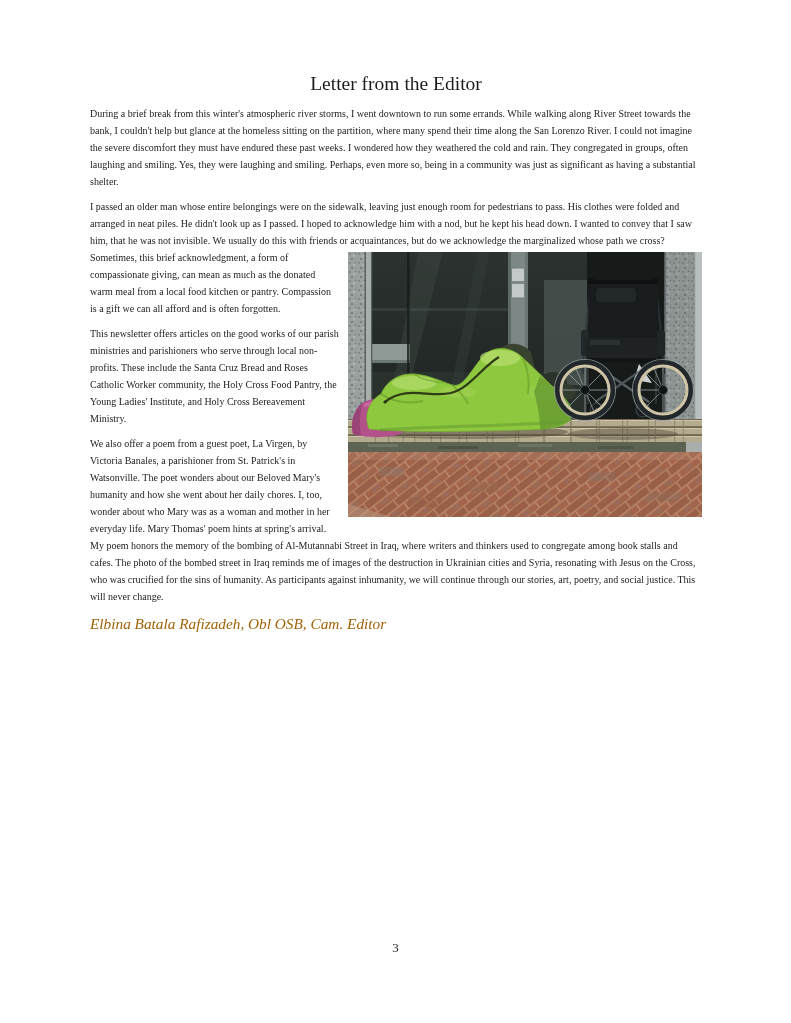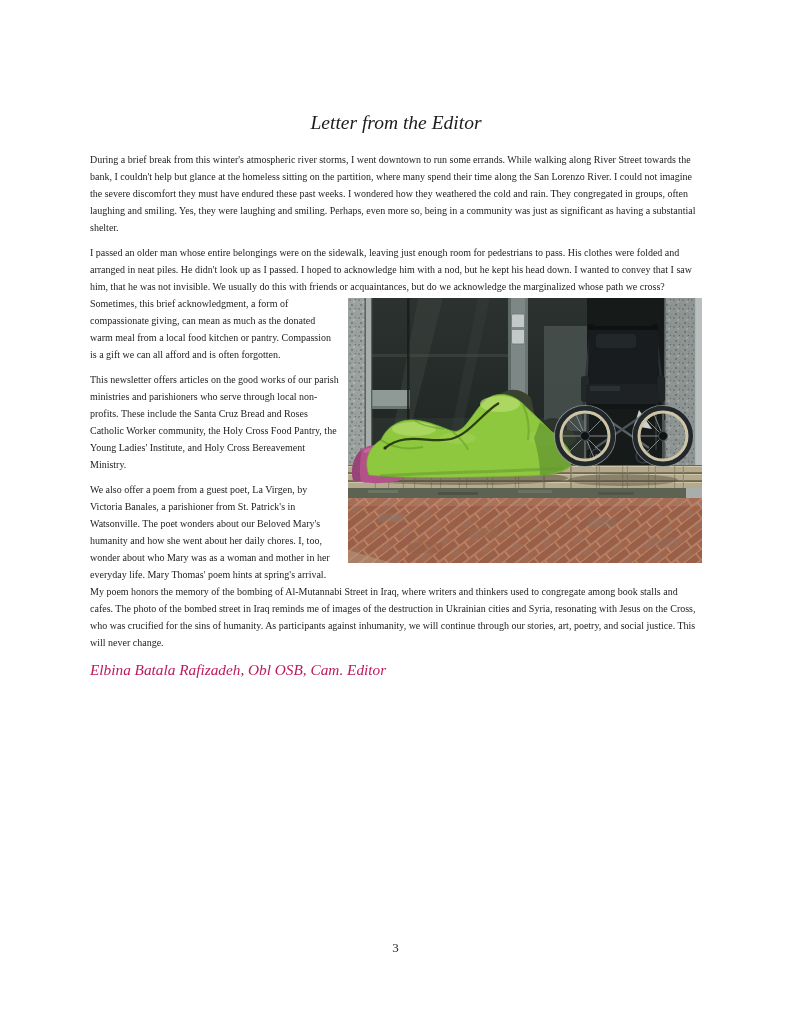--- a/index.html
+++ b/index.html
@@ -3,32 +3,32 @@
 <meta charset="utf-8">
 <style>
   html,body{margin:0;padding:0;background:#e8e8e8;}
   .page{
     position:relative;width:791px;height:1023px;background:#ffffff;
     font-family:"Liberation Serif","DejaVu Serif",serif;color:#1c1c1c;
     overflow:hidden;margin:0 auto;
   }
   .content{padding:0 89px 0 90px;}
   .doc-title{
-    font-size:19.5px;font-style:italic;font-weight:normal;text-align:center;
-    margin:17px;padding-top:94px;line-height:23px;
+    font-size:19.5px;font-weight:normal;text-align:center;
+    margin:0;padding-top:72px;line-height:23px;
   }
   p.body{font-size:10px;line-height:17px;margin:0 0 8px 0;text-align:left;}
   p.first{margin-top:10px;}
   .photo-float{
     float:right;display:block;width:354px;height:265px;
     margin:3px 0 12px 8px;
   }
   .photo-float svg{display:block;width:354px;height:265px;}
   .em{}
-  .sig{font-style:italic;font-size:15.3px;line-height:19.5px;color:#be185d;margin:9px 0 0 0;}
+  .sig{font-style:italic;font-size:15.3px;line-height:19.5px;color:#a16207;margin:9px 0 0 0;}
   .pagenum{
     position:absolute;top:940px;left:0;width:100%;text-align:center;
     font-size:13px;color:#252525;
   }
 </style>
 </head>
 <body>
 
 <div class="page">
   <div class="content">

